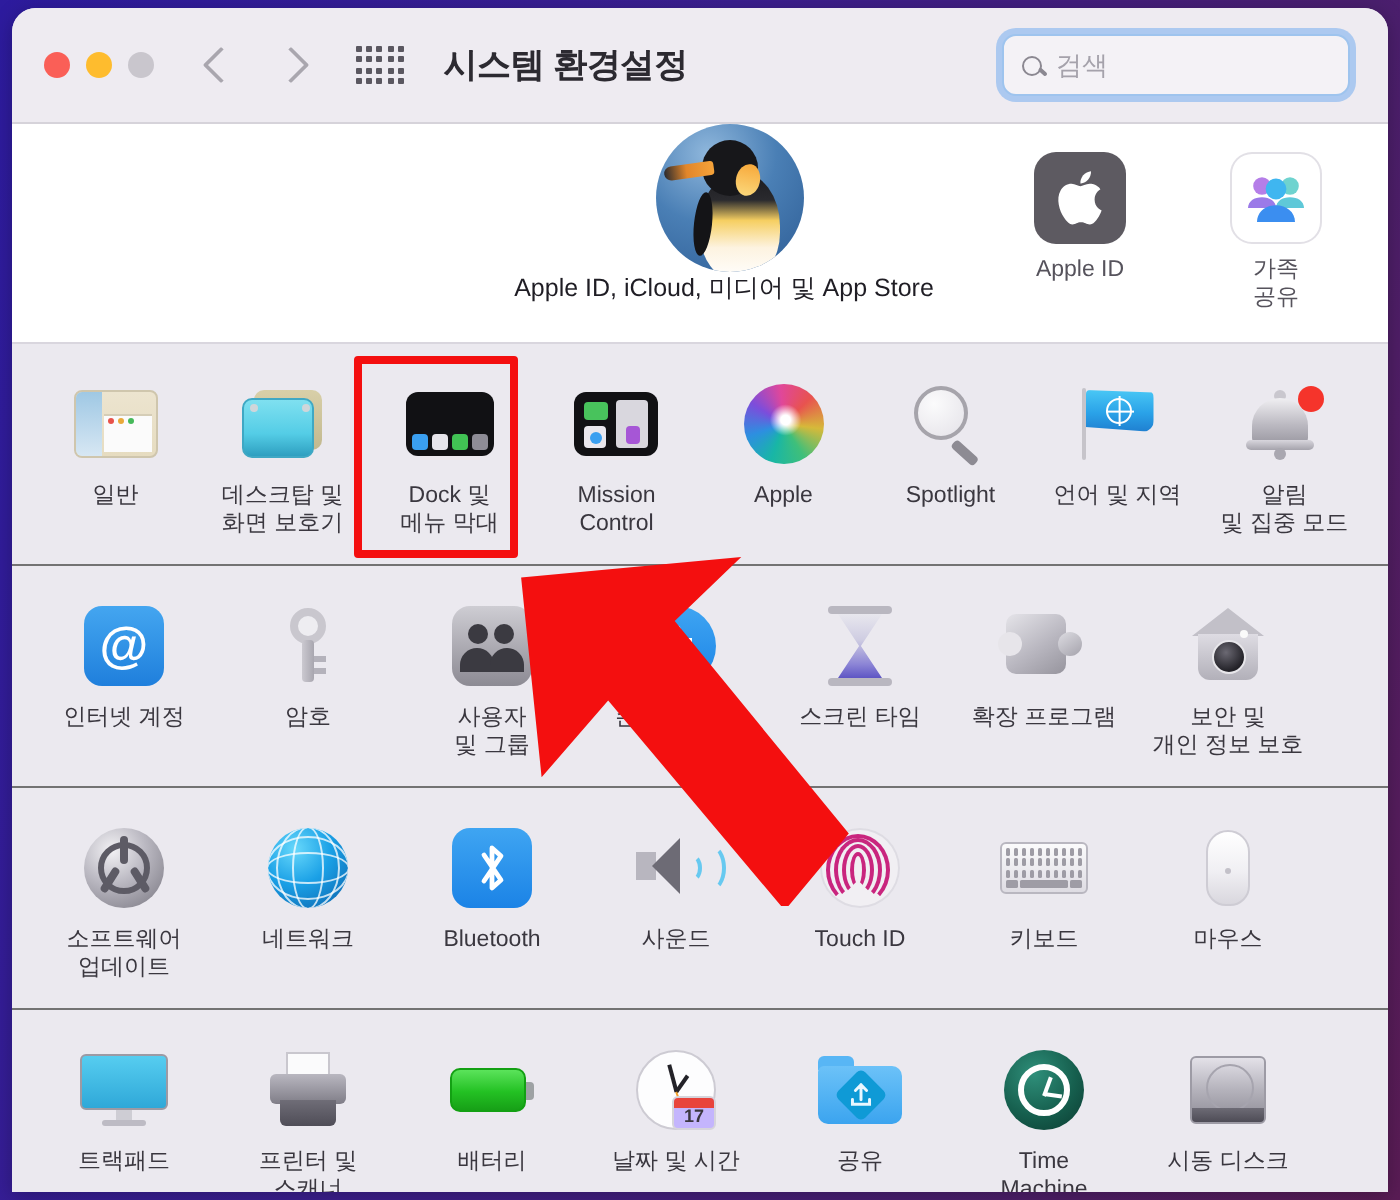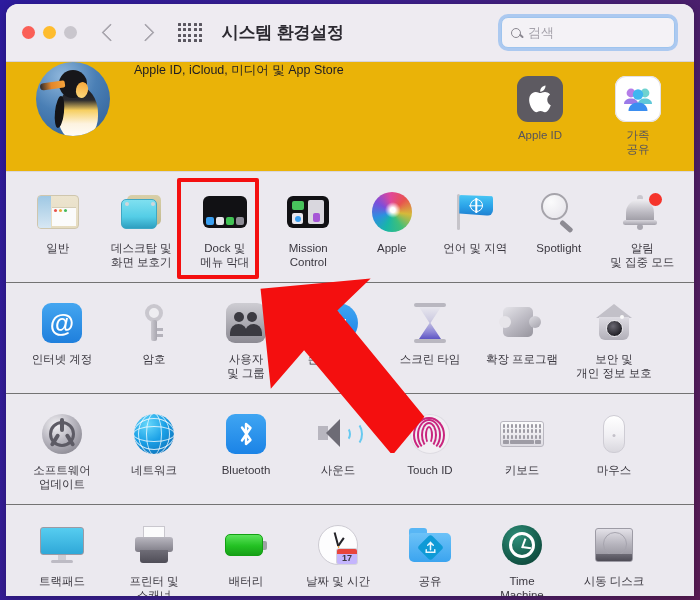--- a/index.html
+++ b/index.html
@@ -99,24 +99,26 @@
   }
   #search-placeholder {
     margin-left: 7px;
     font-size: 13px;
     color: #a5a2ab;
   }
 
   
   #banner {
     height: 110px;
-    background: #eab308;
+    background: #ffffff;
     border-bottom: 1px solid #d9d6de;
     display: flex;
+    align-items: center;
     position: relative;
+    flex-direction: column;
   }
   #avatar {
     margin-left: 30px;
     width: 74px; height: 74px;
     border-radius: 50%;
     overflow: hidden;
     background: radial-gradient(circle at 35% 20%, #8fb7dc 0%, #4a7fb5 45%, #2d5c94 100%);
     position: relative;
     flex: none;
   }
@@ -686,38 +688,38 @@
 
       <div class="cell">
         <div class="icon-box">
           <div class="ic-siri"></div>
         </div>
         <div class="label">Apple</div>
       </div>
 
       <div class="cell">
         <div class="icon-box">
+          <div class="ic-spot">
+              <span class="ring"></span>
+              <span class="handle"></span>
+            </div>
+        </div>
+        <div class="label">Spotlight</div>
+      </div>
+
+      <div class="cell">
+        <div class="icon-box">
           <div class="ic-lang">
             <span class="pole"></span>
             <span class="flag">
                 <span class="globe"></span>
               </span>
           </div>
         </div>
         <div class="label">언어 및 지역</div>
-      </div>
-
-      <div class="cell">
-        <div class="icon-box">
-          <div class="ic-spot">
-              <span class="ring"></span>
-              <span class="handle"></span>
-            </div>
-        </div>
-        <div class="label">Spotlight</div>
       </div>
 
       <div class="cell">
         <div class="icon-box">
           <div class="ic-bell">
             <span class="top"></span>
               <span class="body"></span>
             <span class="lip"></span>
               <span class="clap"></span>
             <span class="badge"></span>

